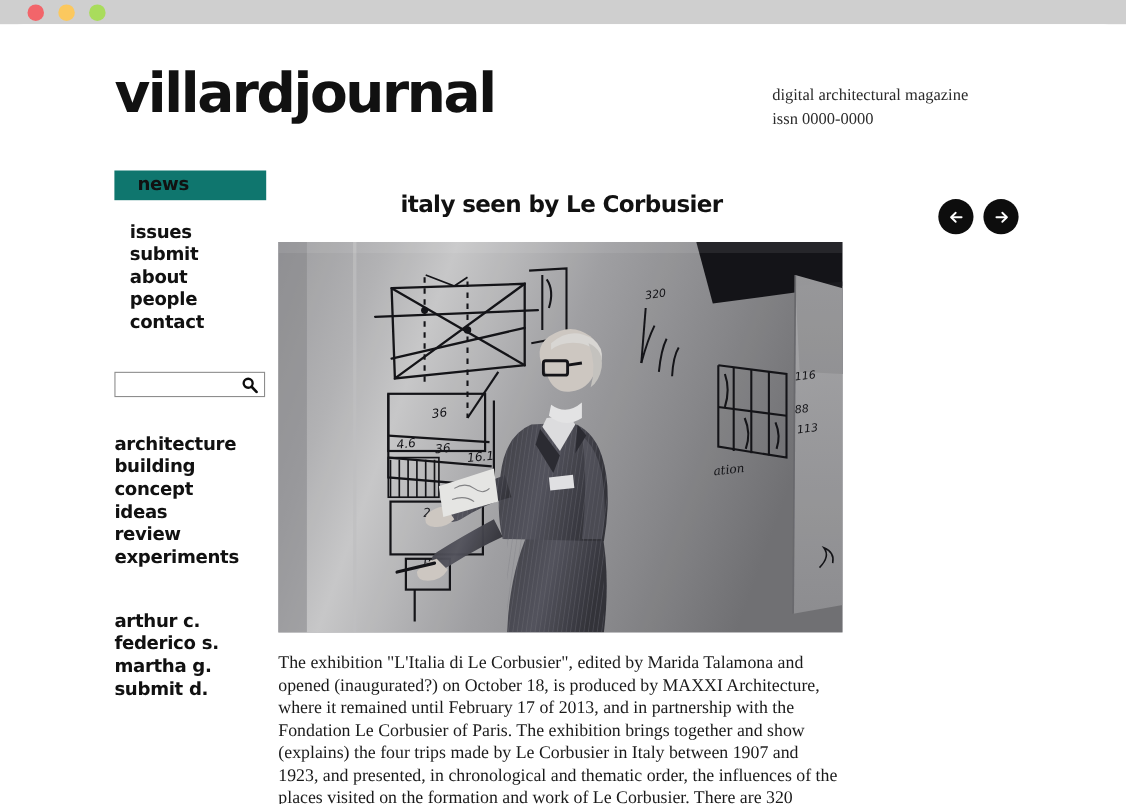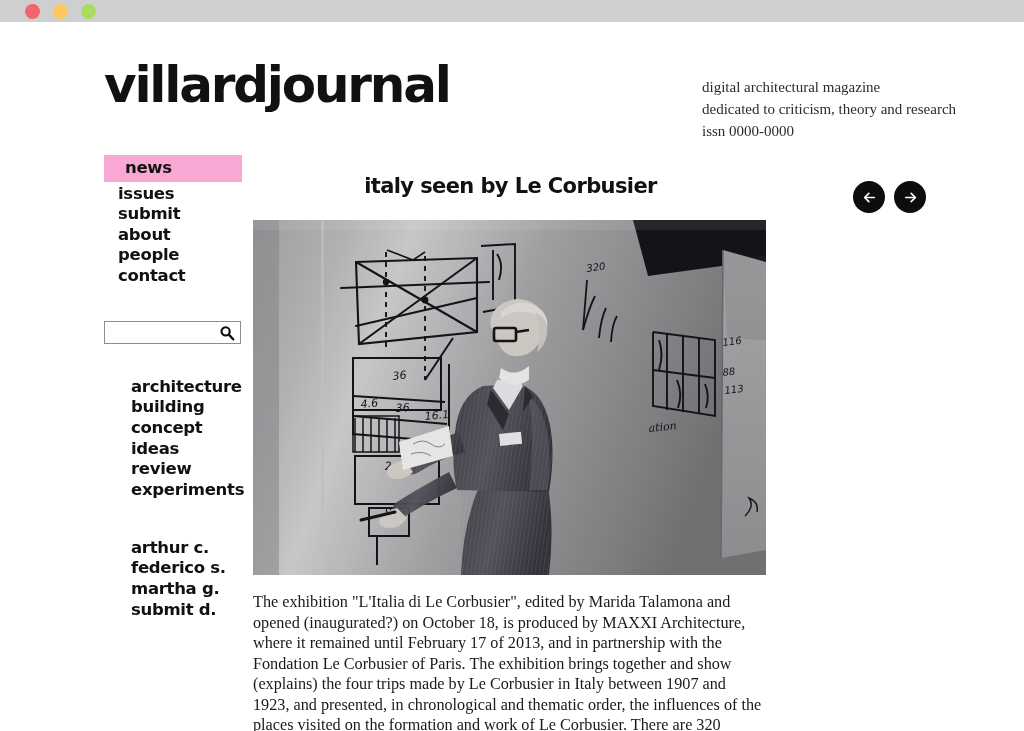--- a/index.html
+++ b/index.html
@@ -84,24 +84,24 @@
     font-weight: 700;
     font-size: 16.5px;
     letter-spacing: -0.3px;
     color: #111111;
     line-height: 20.6px;
     padding: 0 0 0 14px;
     cursor: pointer;
     white-space: nowrap;
   }
   .nav-item.active {
-    background: #f9a8d4;
+    background: #0f766e;
     padding-top: 3px;
     padding-bottom: 3px;
-    margin-bottom: 2px;
+    margin-bottom: 19px;
     width: 138px;
     padding-left: 21px;
   }
 
   
   #search-wrap {
     margin-top: 34px;
     width: 137px;
     height: 23px;
     border: 1px solid #8d8d8d;
@@ -135,21 +135,20 @@
   #authors-group { margin-top: 37px; }
   .side-link {
     font-family: "DejaVu Sans", sans-serif;
     font-weight: 700;
     font-size: 16.5px;
     letter-spacing: -0.3px;
     color: #111111;
     line-height: 20.7px;
     cursor: pointer;
     white-space: nowrap;
-    margin-left: 27px;
   }
 
   
   #main {
     position: absolute;
     left: 253px;
     top: 133px;
     width: 515px;
   }
   #article-title {
@@ -215,21 +214,20 @@
   <span class="traffic-light tl-min"></span>
   <span class="traffic-light tl-max"></span>
 </div>
 
 <div id="page">
 
   <header id="masthead">
     <div id="site-logo">villardjournal</div>
     <div id="tagline">
       <div>digital architectural magazine</div>
-      <div>dedicated to criticism, theory and research</div>
       <div>issn 0000-0000</div>
     </div>
   </header>
 
   <nav id="sidebar">
 
     <ul class="nav-list">
       <li class="nav-item active"><span>news</span></li>
       <li class="nav-item"><span>issues</span></li>
       <li class="nav-item"><span>submit</span></li>

